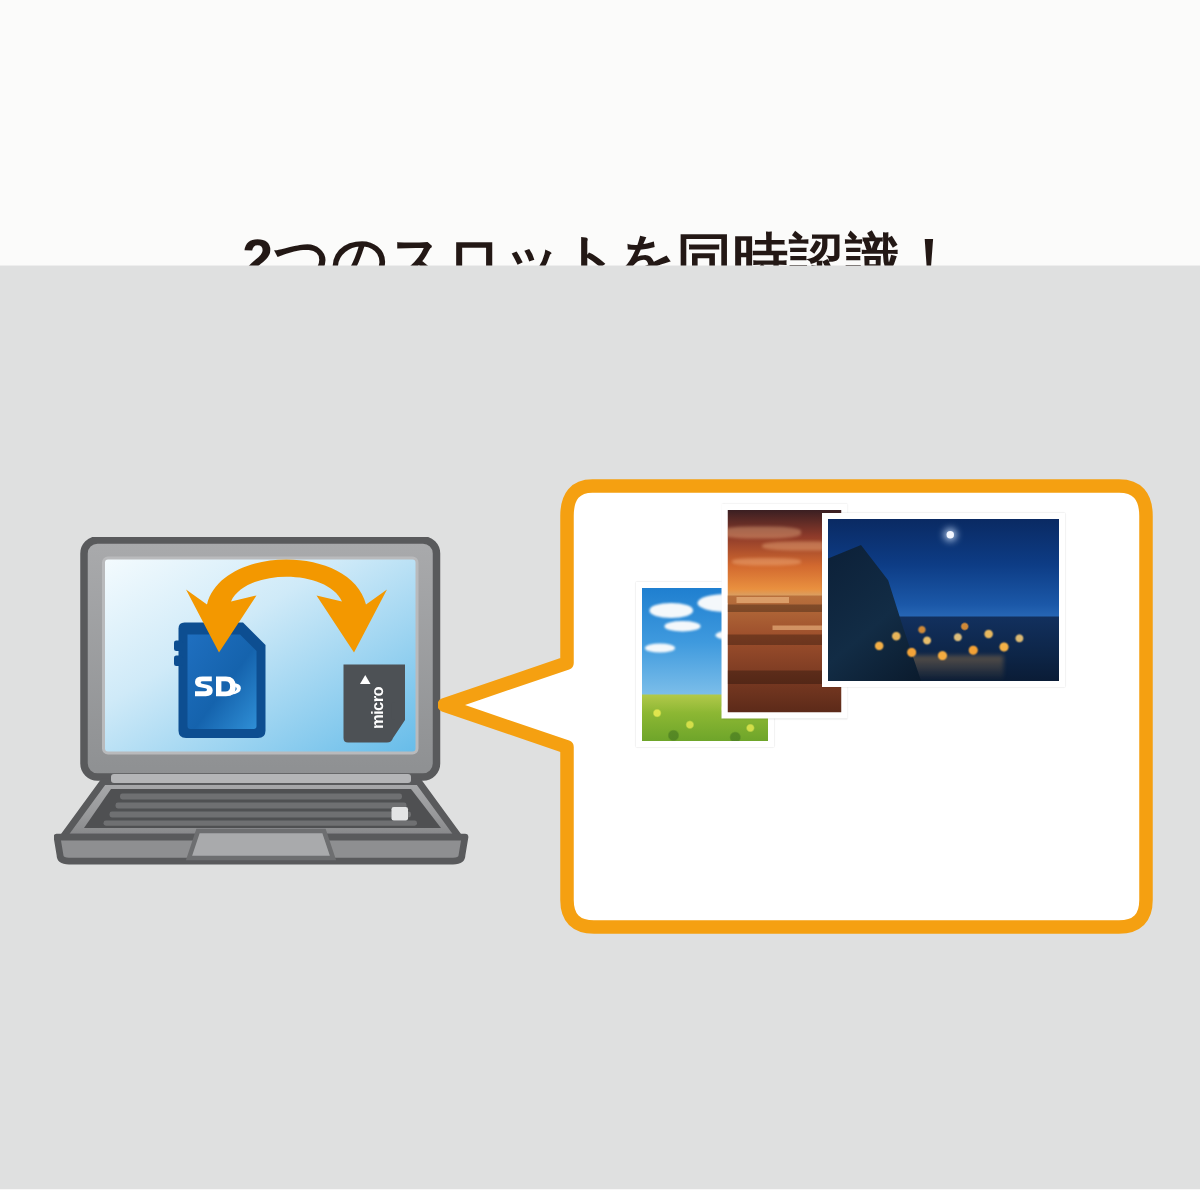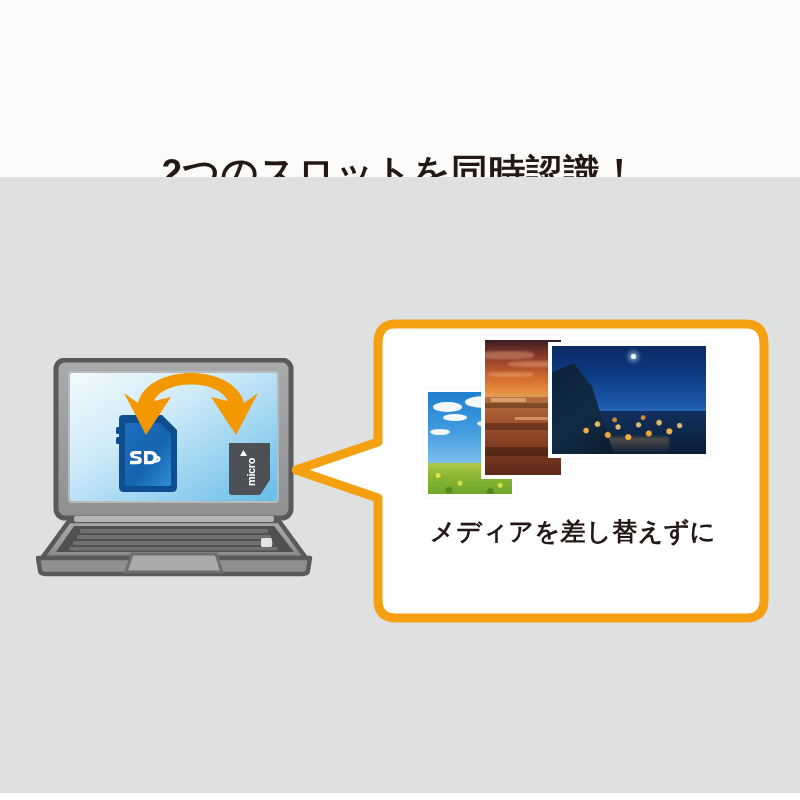--- a/index.html
+++ b/index.html
@@ -384,17 +384,16 @@
           <div class="moon"></div>
           <div class="sea"></div>
           <div class="reflect"></div>
           <div class="cliff"></div>
           <div class="town"></div>
         </div>
       </div>
     </div>
 
     <div id="bubble-text">
-      <span class="bl">メディアを差し替えずに</span>
     </div>
   </div>
 
 </div>
 
 </body></html>

